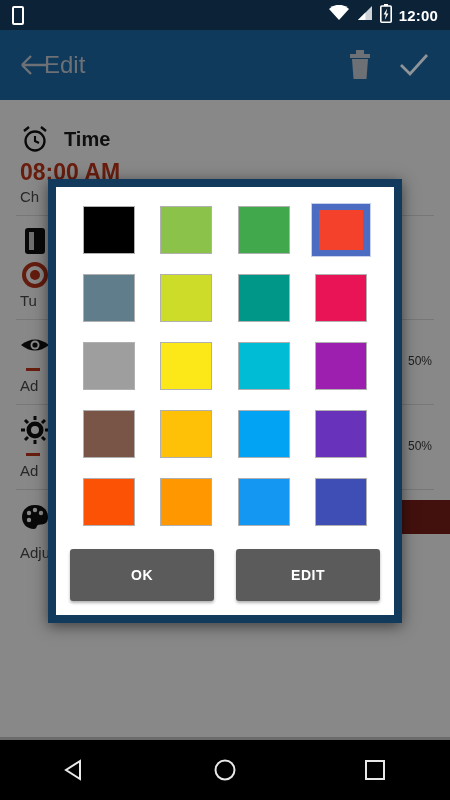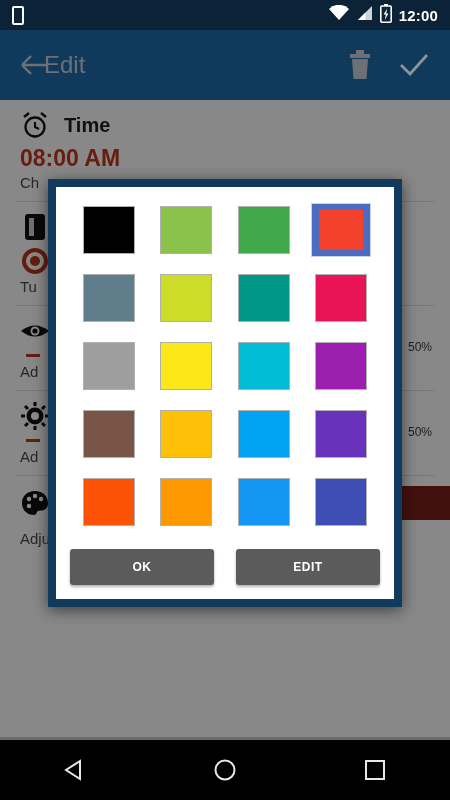--- a/index.html
+++ b/index.html
@@ -60,22 +60,22 @@
   }
   #dialog-panel { background: #fff; padding: 16px 14px 14px 14px; }
   #swatch-grid { display: grid; grid-template-columns: repeat(4, 1fr); row-gap: 14px; justify-items: center; }
   .swatch-cell { width: 60px; height: 54px; display: flex; align-items: center; justify-content: center; }
   .swatch { width: 52px; height: 48px; border: 1px solid #b0b0b0; cursor: pointer; }
   .swatch-cell.selected { background: #4b6cc1; border: 1px solid #c7d2ea; padding: 4px; }
   .swatch-cell.selected .swatch { width: 44px; height: 40px; border: none; }
 
   #dialog-buttons { display: flex; gap: 22px; margin-top: 20px; }
   .dlg-btn {
-    flex: 1; height: 36px; background: #5b5b5b; border: none; border-radius: 3px;
-    color: #fff; font-size: 12px; font-weight: bold; font-family: "Liberation Sans", sans-serif;
+    flex: 1; height: 52px; background: #5b5b5b; border: none; border-radius: 3px;
+    color: #fff; font-size: 14px; font-weight: bold; font-family: "Liberation Sans", sans-serif;
     letter-spacing: .5px; cursor: pointer; box-shadow: 0 2px 3px rgba(0,0,0,.3);
   }
 
   
   #nav-bar {
     position: absolute; bottom: 0; left: 0; width: 450px; height: 60px;
     background: #000; display: flex; align-items: center; justify-content: space-around;
     z-index: 30;
   }
   .nav-btn { width: 60px; height: 60px; display: flex; align-items: center; justify-content: center; }
@@ -129,21 +129,21 @@
     </span>
     <span class="ab-icon" style="margin-left:14px;">
       <svg width="30" height="26" viewBox="0 0 30 26">
         <path d="M2 13 L11 22 L28 3" fill="none" stroke="#8f9499" stroke-width="2.8"></path>
       </svg>
     </span>
   </div>
 
   <div id="content">
 
-    <div class="row" style="padding-top:10px;">
+    <div class="row" style="padding-top:24px;">
       <div class="row-head">
         <span class="icn">
           <svg width="28" height="28" viewBox="0 0 28 28">
             <circle cx="14" cy="16" r="9.5" fill="none" stroke="#111" stroke-width="2.3"></circle>
             <path d="M14 11 L14 16 L18 18" fill="none" stroke="#111" stroke-width="2.1"></path>
             <path d="M3 6 L8 2 M25 6 L20 2" stroke="#111" stroke-width="2.4" fill="none"></path>
           </svg>
         </span>
         <span class="row-title">Time</span>
       </div>

